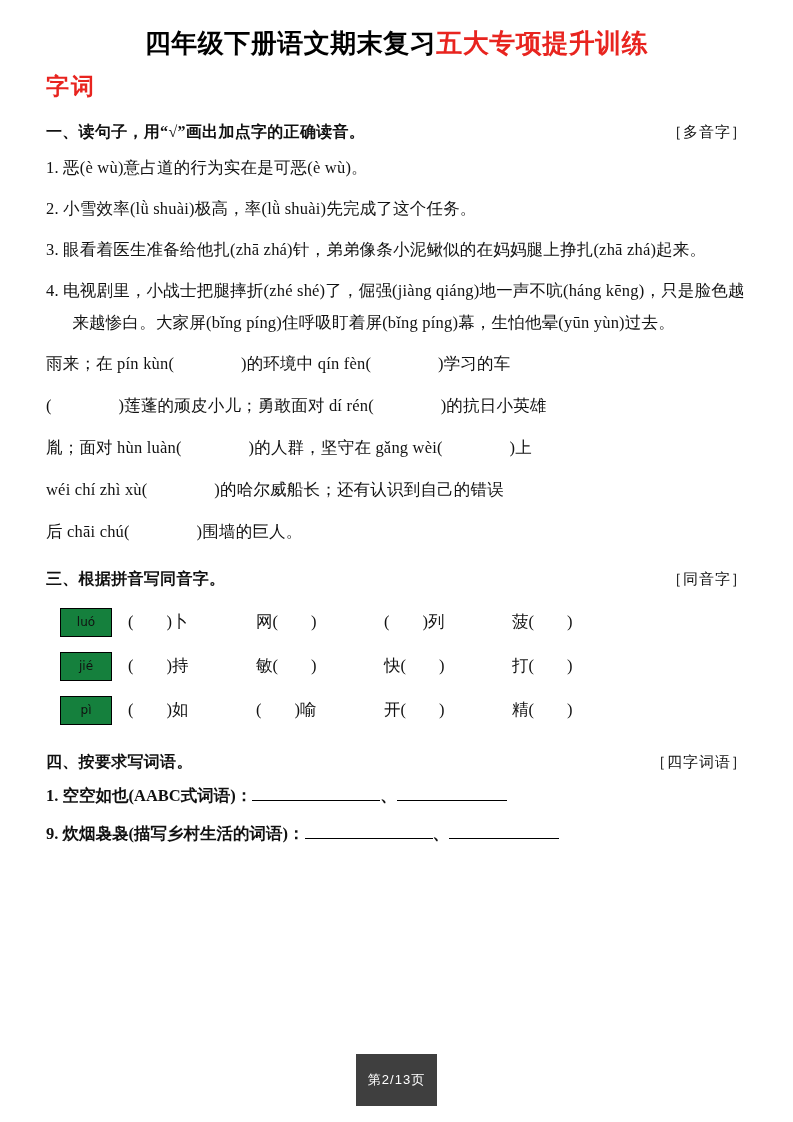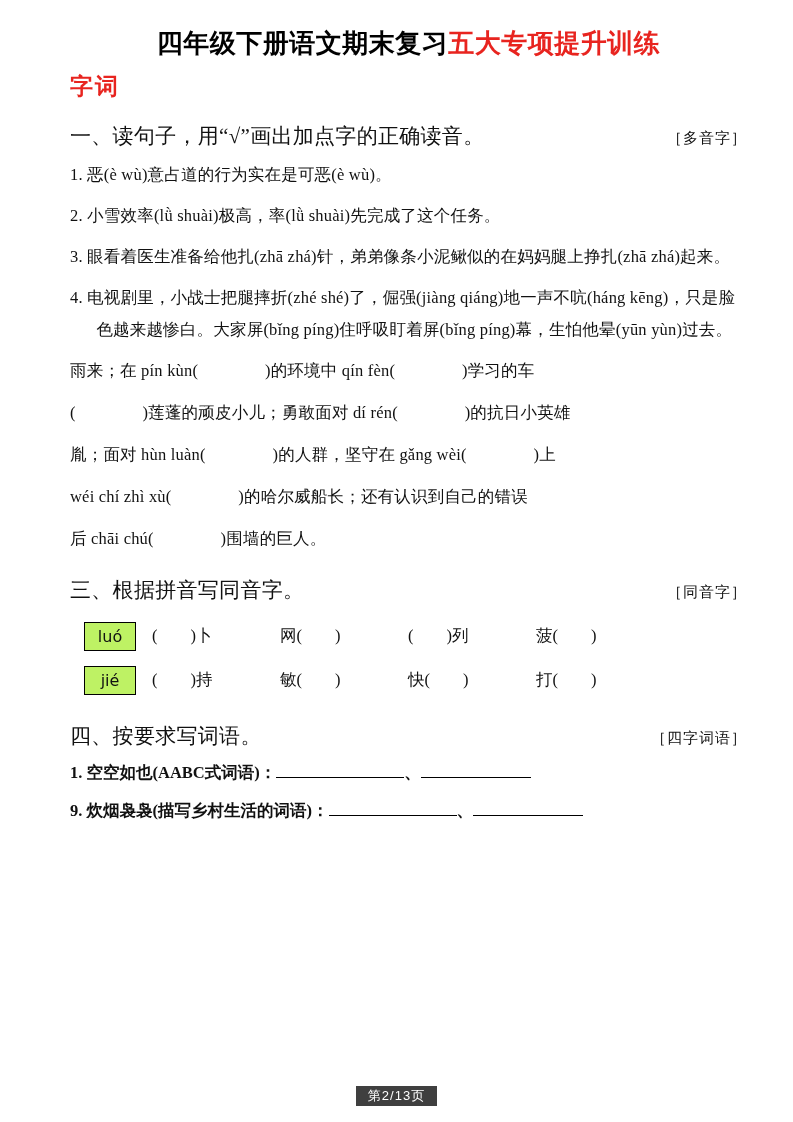--- a/index.html
+++ b/index.html
@@ -16,21 +16,21 @@
     overflow: hidden;
   }
   .page {
     position: relative;
     width: 793px;
     height: 1122px;
     padding: 0;
     box-sizing: border-box;
   }
   .content {
-    padding: 18px 46px 0 70px;
+    padding: 18px 46px 0 46px;
   }
 
   
   .title-line {
     text-align: center;
     font-weight: bold;
     font-size: 26px;
     letter-spacing: 0.5px;
     margin-top: 8px;
     white-space: nowrap;
@@ -47,22 +47,22 @@
   }
 
   
   .sec-row {
     display: flex;
     align-items: baseline;
     justify-content: space-between;
     margin-top: 20px;
   }
   .sec-title {
-    font-weight: normal;
-    font-size: 21px;
+    font-weight: bold;
+    font-size: 16px;
     letter-spacing: 0.3px;
   }
   .sec-tag {
     font-size: 15px;
     letter-spacing: 1px;
     white-space: nowrap;
   }
 
   
   .q {
@@ -90,27 +90,27 @@
     margin-left: 14px;
   }
   .tone-row {
     display: flex;
     align-items: center;
     height: 44px;
   }
   .tone-badge {
     width: 50px;
     height: 27px;
-    background: #bef264;
+    background: #15803d;
     border: 1.5px solid #000;
     display: flex;
     align-items: center;
     justify-content: center;
     font-family: "DejaVu Sans", sans-serif;
-    font-size: 16px;
+    font-size: 12px;
     margin-right: 16px;
     flex: none;
   }
   .tone-cells {
     display: flex;
     align-items: center;
     font-size: 16.5px;
   }
   .tone-cell {
     width: 128px;
@@ -138,21 +138,21 @@
     left: 0;
     right: 0;
     bottom: 16px;
     text-align: center;
   }
   .footer-badge {
     display: inline-block;
     background: #3f3f3f;
     color: #fff;
     font-size: 13px;
-    padding: 1px 12px;
+    padding: 17px 12px;
     letter-spacing: 1px;
     font-family: "Liberation Sans", sans-serif;
   }
 </style>
 </head>
 <body>
 
 <div class="page">
   <div class="content">
 
@@ -193,20 +193,29 @@
       </div>
       <div class="tone-row">
         <div class="tone-badge">jié</div>
         <div class="tone-cells">
           <div class="tone-cell">(　　)持</div>
           <div class="tone-cell">敏(　　)</div>
           <div class="tone-cell">快(　　)</div>
           <div class="tone-cell">打(　　)</div>
         </div>
       </div>
+      <div class="tone-row">
+        <div class="tone-badge">pì</div>
+        <div class="tone-cells">
+          <div class="tone-cell">(　　)如</div>
+          <div class="tone-cell">(　　)喻</div>
+          <div class="tone-cell">开(　　)</div>
+          <div class="tone-cell">精(　　)</div>
+        </div>
+      </div>
     </div>
 
     <div class="sec-row">
       <div class="sec-title">四、按要求写词语。</div>
       <div class="sec-tag">［四字词语］</div>
     </div>
     <div class="q4">
       <span>1. 空空如也(AABC式词语)：</span><span class="ul ul-a"></span><span>、</span><span class="ul ul-b"></span>
     </div>
     <div class="q4">

